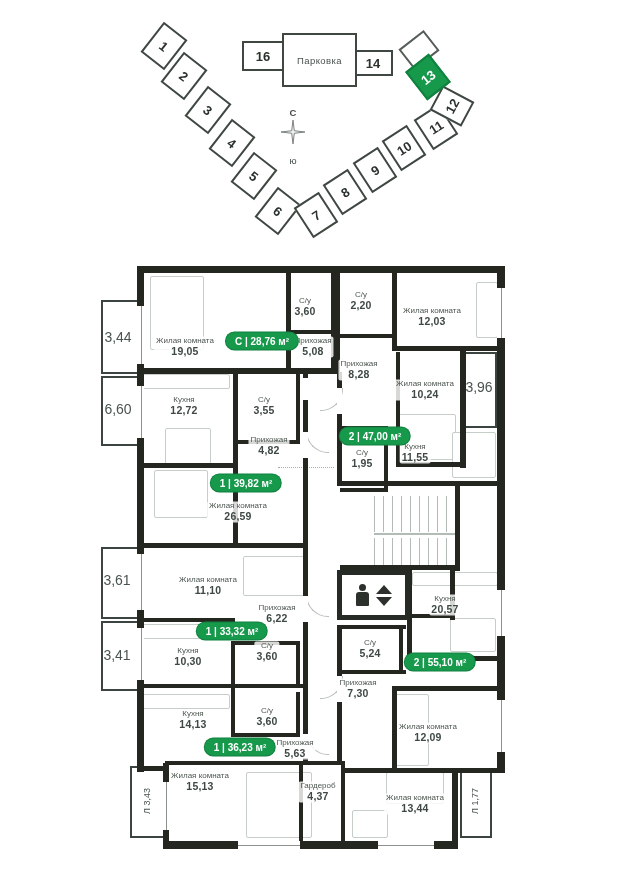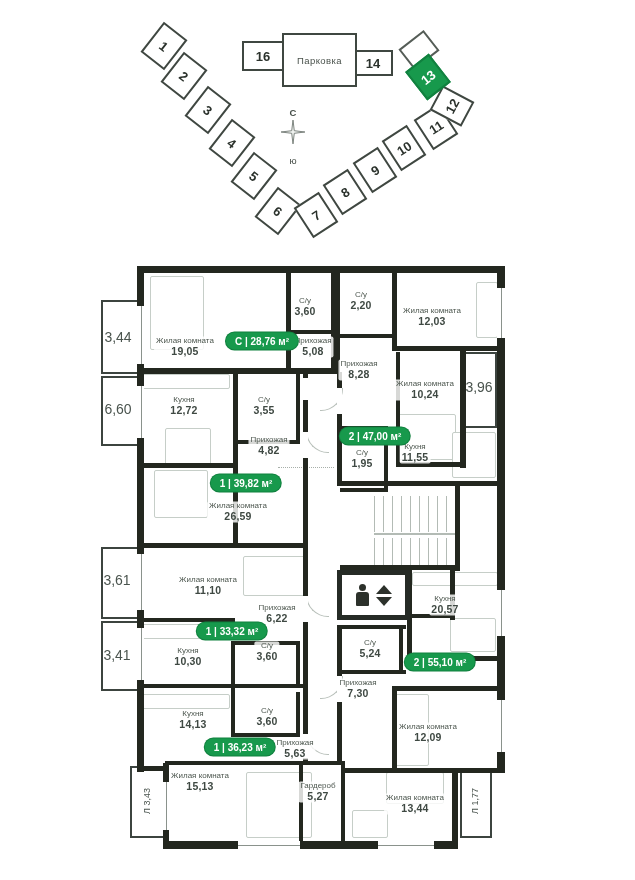--- a/index.html
+++ b/index.html
@@ -294,21 +294,21 @@
     <div class="rl" style="left:358px;top:689px">
         <div class="nm">Прихожая</div>
         <div class="ar">7,30</div>
       </div>
     <div class="rl" style="left:428px;top:733px">
         <div class="nm">Жилая комната</div>
         <div class="ar">12,09</div>
       </div>
     <div class="rl" style="left:318px;top:792px">
         <div class="nm">Гардероб</div>
-        <div class="ar">5,27</div>
+        <div class="ar">4,37</div>
       </div>
     <div class="rl" style="left:415px;top:804px">
         <div class="nm">Жилая комната</div>
         <div class="ar">13,44</div>
       </div>
 
     <div class="badge" style="left:262px;top:341px">С | 28,76 м²</div>
     <div class="badge" style="left:246px;top:483px">1 | 39,82 м²</div>
     <div class="badge" style="left:375px;top:436px">2 | 47,00 м²</div>
     <div class="badge" style="left:232px;top:631px">1 | 33,32 м²</div>

